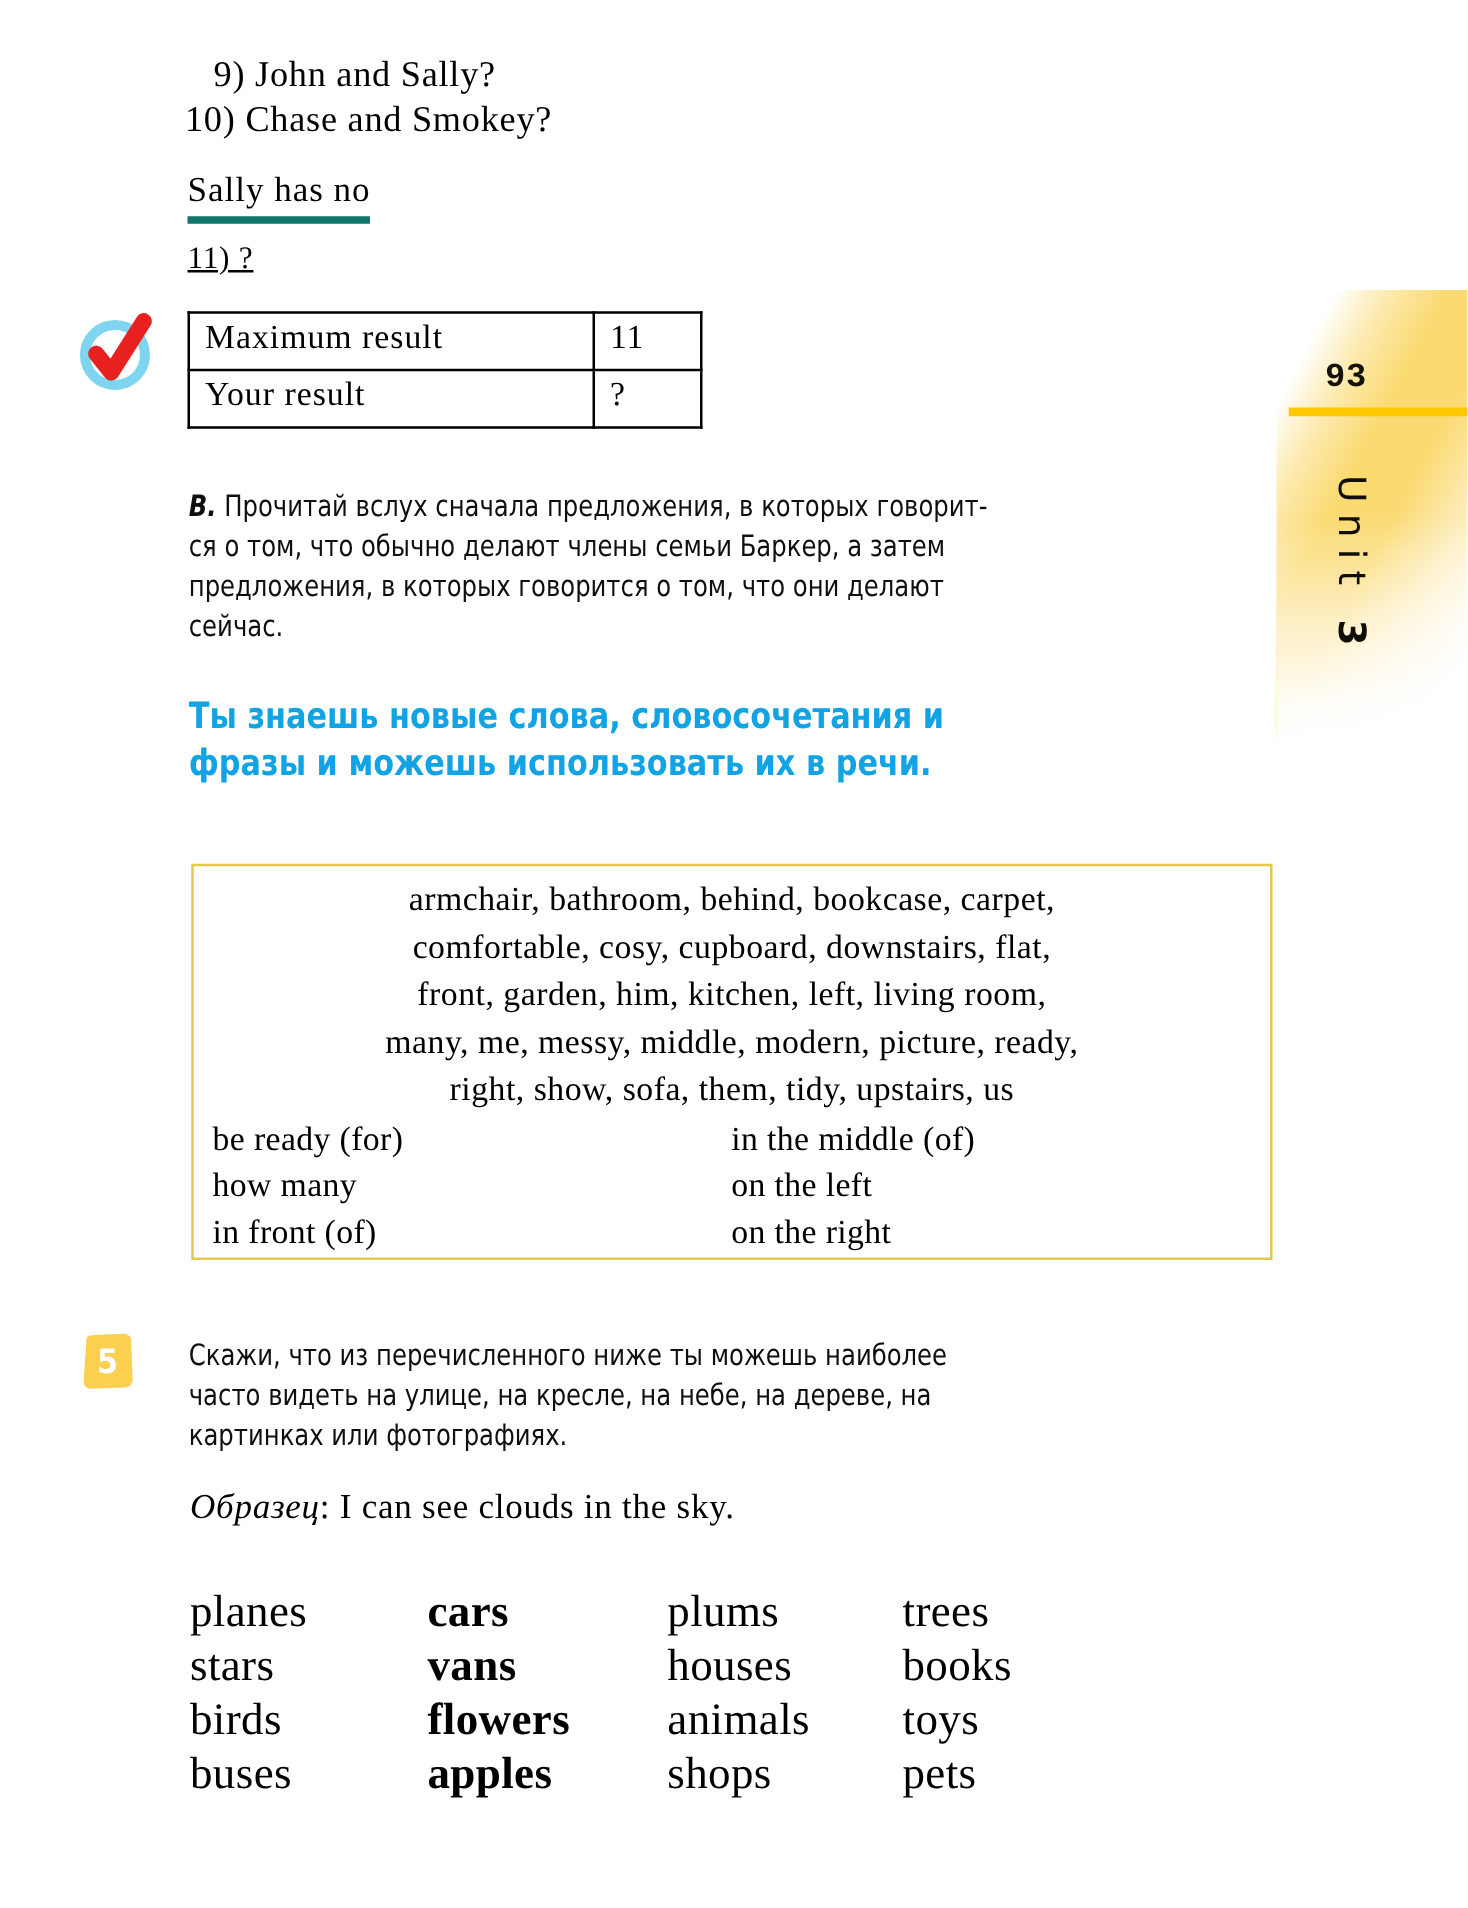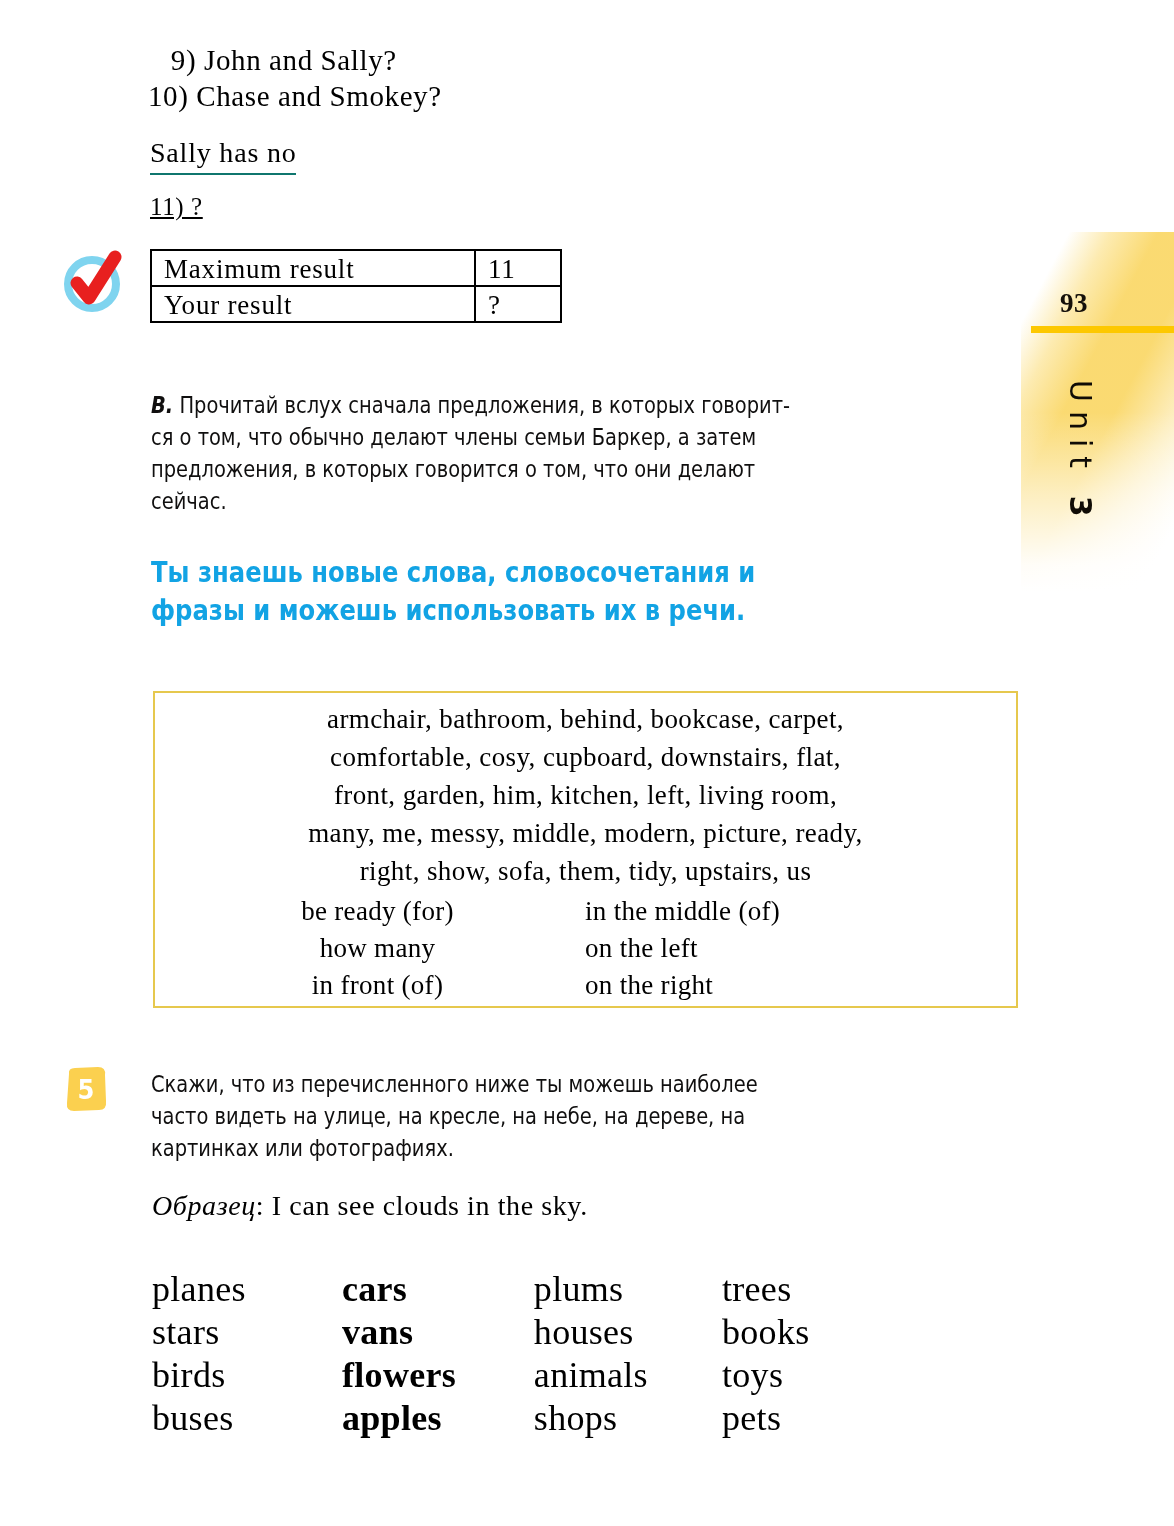--- a/index.html
+++ b/index.html
@@ -53,21 +53,21 @@
     left: 0;
     bottom: 0;
     width: 153px;
     height: 180px;
     background: linear-gradient(to bottom, rgba(255,255,255,0) 0%, rgba(255,255,255,0.55) 45%, rgba(255,255,255,0.95) 85%, #fff 100%);
   }
   .page-number {
     position: absolute;
     left: 1060px;
     top: 288px;
-    font-family: Liberation Serif, serif;
+    font-family: Liberation Mono, monospace;
     font-weight: bold;
     font-size: 27px;
     letter-spacing: 0.5px;
     color: #15100a;
     z-index: 5;
   }
   .page-rule {
     position: absolute;
     left: 1031px;
     top: 326px;
@@ -103,21 +103,21 @@
   }
   .q9  { left: 163px; top: 44px;  }
   .q10 { left: 148px; top: 80px;  }
 
   .sally-line {
     position: absolute;
     left: 150px;
     top: 137px;
     font-size: 28px;
     letter-spacing: 0.8px;
-    border-bottom: 2px solid #0f766e;
+    border-bottom: 6px solid #0f766e;
     padding-bottom: 4px;
     white-space: pre;
   }
   .q11 {
     position: absolute;
     left: 150px;
     top: 193px;
     font-size: 25px;
     letter-spacing: 0.6px;
     white-space: pre;
@@ -136,21 +136,21 @@
   
   .result-table {
     position: absolute;
     left: 150px;
     top: 249px;
     border-collapse: collapse;
     font-size: 27px;
   }
   .result-table td {
     border: 2px solid #000;
-    padding: 3px 10px 0 12px;
+    padding: 3px 10px 10px 12px;
     letter-spacing: 0.8px;
     white-space: pre;
   }
   .result-table td.label {
     width: 300px;
   }
   .result-table td.value {
     width: 62px;
     text-align: left;
   }
@@ -228,21 +228,21 @@
     left: 170px;
     top: 893px;
     width: 840px;
     font-size: 27px;
     line-height: 37px;
     letter-spacing: 0.3px;
   }
   .phrase-row {
     display: flex;
   }
-  .phrase-row .c1 { width: 415px; white-space: pre; text-align: center; }
+  .phrase-row .c1 { width: 415px; white-space: pre; }
   .phrase-row .c2 { white-space: pre; }
 
   
   .ex-badge {
     position: absolute;
     left: 62px;
     top: 1065px;
     width: 48px;
     height: 48px;
   }

